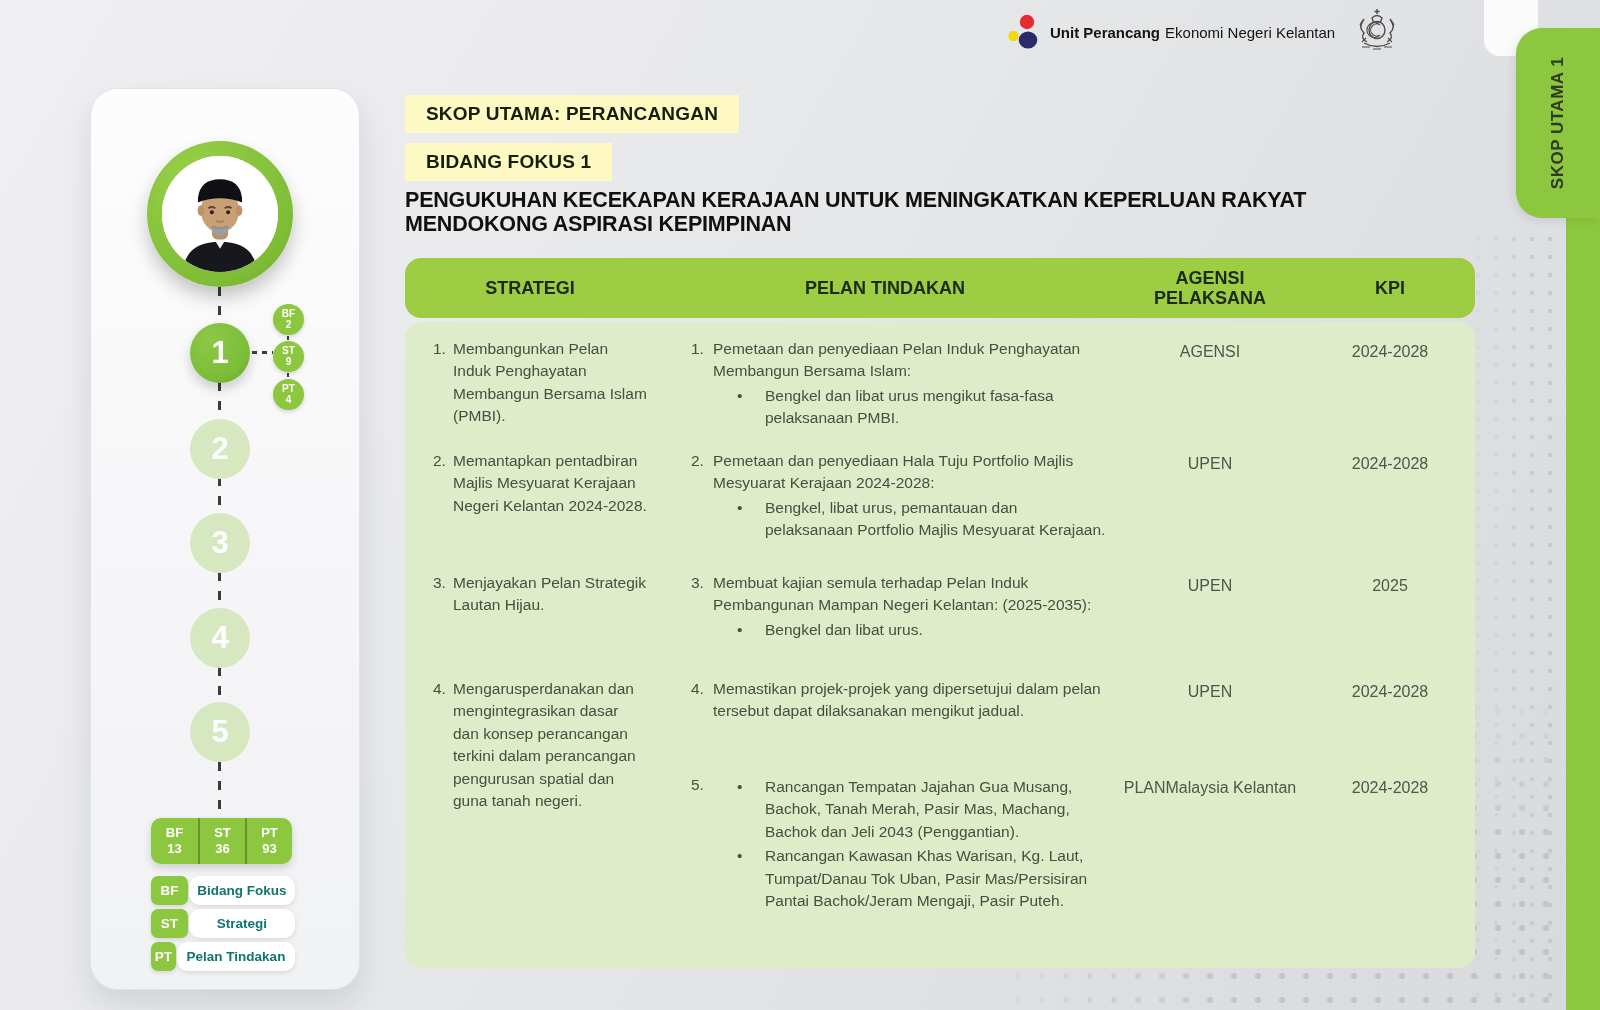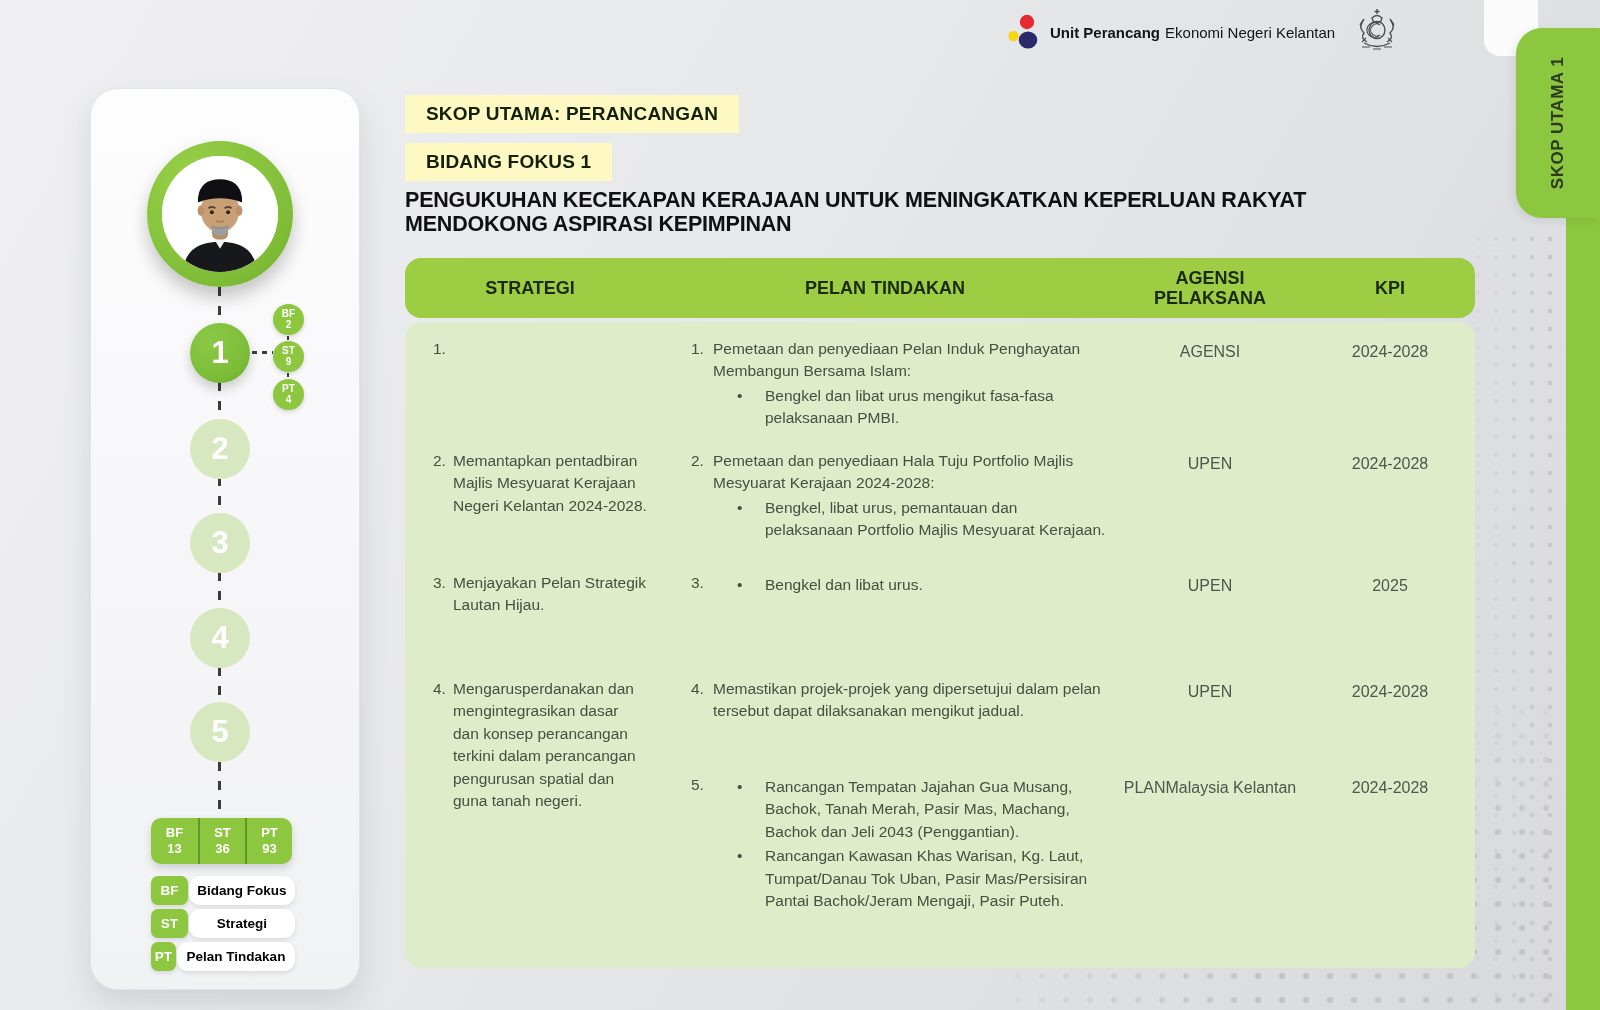--- a/index.html
+++ b/index.html
@@ -113,21 +113,21 @@
   .legend-row{ position:absolute; left:60px; width:144px; height:29px; display:flex; }
   .legend-chip{
     width:37px; height:29px; background:#8dc63f; border-radius:7px;
     color:#fff; font-weight:bold; font-size:13.5px;
     display:flex; align-items:center; justify-content:center;
     box-shadow:0 2px 4px rgba(0,0,0,.12); z-index:2;
   }
   .legend-box{
     margin-left:1px; flex:1; min-width:104px; height:29px; background:#fff; border-radius:11px;
     display:flex; align-items:center; justify-content:center;
-    font-weight:bold; font-size:13.5px; color:#000000;
+    font-weight:bold; font-size:13.5px; color:#0f766e;
     box-shadow:0 2px 5px rgba(0,0,0,.10); white-space:nowrap; padding:0 6px;
   }
   .legend-row.wide .legend-box{ min-width:118px; }
 
   
   .badge{
     position:absolute; left:405px; background:#fef9c3; color:#15200c;
     font-weight:bold; font-size:19px; letter-spacing:.2px;
     padding:8px 21px; white-space:nowrap;
   }
@@ -299,20 +299,21 @@
   <div class="hcell">STRATEGI</div>
   <div class="hcell">PELAN TINDAKAN</div>
   <div class="hcell narrow">AGENSI PELAKSANA</div>
   <div class="hcell">KPI</div>
 </div>
 
 <div class="tbl-body">
 
   <div class="cell s-cell c1 r1 num-row">
     <span class="num">1.</span>
+    <div>Membangunkan Pelan Induk Penghayatan Membangun Bersama Islam (PMBI).</div>
   </div>
   <div class="cell t-cell c2 r1">
     <div class="num-row">
       <span class="num">1.</span>
       <div style="flex:1">
         <div>Pemetaan dan penyediaan Pelan Induk Penghayatan Membangun Bersama Islam:</div>
         <div class="bullet">
           <span class="bm">•</span>
           <div>Bengkel dan libat urus mengikut fasa-fasa pelaksanaan PMBI.</div>
         </div>
@@ -342,20 +343,21 @@
   <div class="cell k-cell c4 r2">2024-2028</div>
 
   <div class="cell s-cell c1 r3 num-row">
     <span class="num">3.</span>
     <div>Menjayakan Pelan Strategik Lautan Hijau.</div>
   </div>
   <div class="cell t-cell c2 r3">
     <div class="num-row">
       <span class="num">3.</span>
       <div style="flex:1">
+        <div>Membuat kajian semula terhadap Pelan Induk Pembangunan Mampan Negeri Kelantan: (2025-2035):</div>
         <div class="bullet">
           <span class="bm">•</span>
           <div>Bengkel dan libat urus.</div>
         </div>
       </div>
     </div>
   </div>
   <div class="cell a-cell c3 r3">UPEN</div>
   <div class="cell k-cell c4 r3">2025</div>
 

